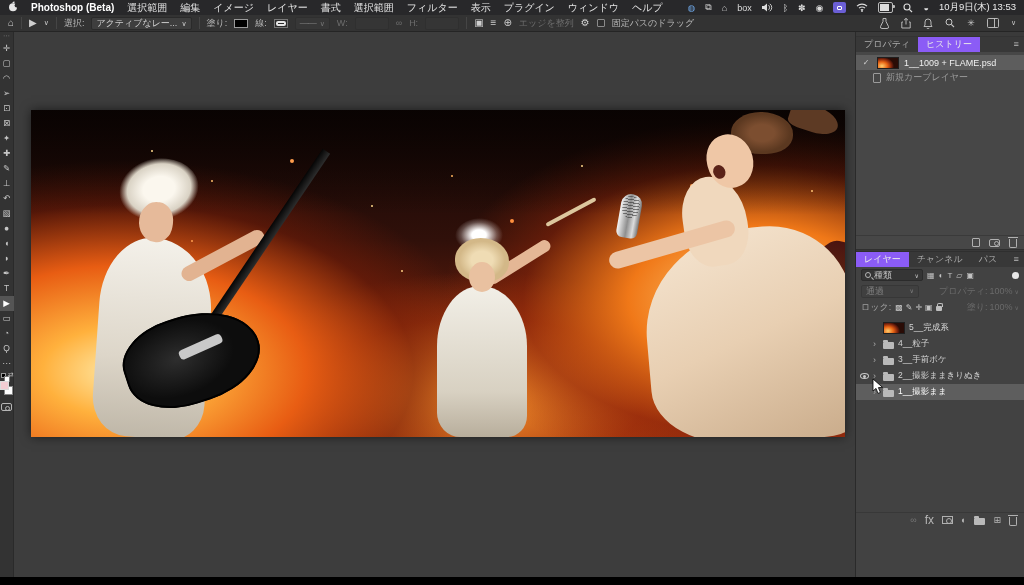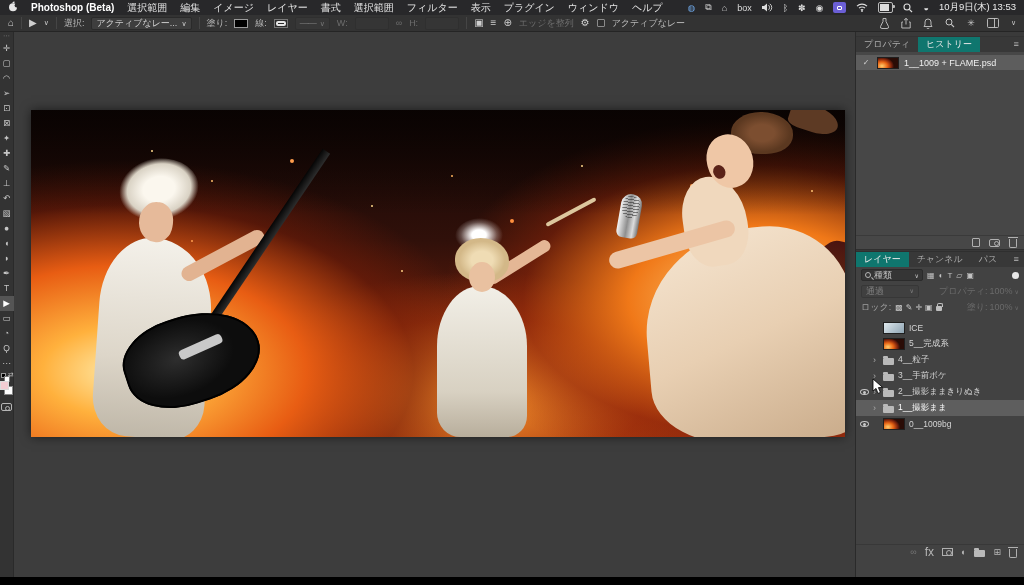--- a/index.html
+++ b/index.html
@@ -95,21 +95,21 @@
   .hairR{left:700px;top:2px;width:62px;height:42px;background:radial-gradient(closest-side,#7c4e30 40%,#5b3820 90%);border-radius:55% 60% 50% 55%;}
   .ponytail{left:758px;top:-4px;width:50px;height:26px;background:#5d3a24;border-radius:40% 70% 60% 30%;transform:rotate(18deg);}
   .dressR{left:616px;top:118px;width:208px;height:215px;background:linear-gradient(160deg,#f6e6d2 0%,#e8cfb2 50%,#c9ab8a 100%);border-radius:55% 40% 18% 45% / 48% 38% 10% 28%;transform:rotate(-5deg);}
   .wing{left:776px;top:130px;width:46px;height:90px;background:linear-gradient(180deg,#4a1410,#7a3a12);border-radius:50% 30% 60% 40%;transform:rotate(12deg);}
 
   
   .panels{position:absolute;left:855px;top:32px;width:169px;height:545px;background:#424242;border-left:1px solid #2a2a2a;font-size:9px;}
   .dock-grip{height:5px;background:#3a3a3a;border-bottom:1px solid #333;}
   .ptabs{height:15px;background:#383838;display:flex;align-items:stretch;color:#adadad;font-family:Liberation Mono, monospace;}
   .ptab{padding:0 8px;display:flex;align-items:center;cursor:pointer;}
-  .ptab.active{background:#0f766e;color:#e8e8e8;}
+  .ptab.active{background:#8b5cf6;color:#e8e8e8;}
   .pmenu{margin-left:auto;padding:0 5px;display:flex;align-items:center;color:#bdbdbd;cursor:pointer;}
   .hist-body{height:183px;background:#474747;padding-top:3px;}
   .hist-row{height:15px;display:flex;align-items:center;gap:5px;padding:0 4px;}
   .hist-row.selected{background:#5d5d5d;color:#f0f0f0;}
   .hist-src{width:12px;text-align:center;color:#cfcfcf;font-size:8px;}
   .thumb{width:22px;height:12px;border:1px solid #1f1f1f;background:
     radial-gradient(60% 90% at 20% 80%, #ffcf6e 0%, #e86414 45%, #7a220c 80%, #2a0c06 100%);}
   .thumb.ice{background:linear-gradient(135deg,#dfe9ee 0%,#aebfca 60%,#8fa5b3 100%);}
   .hist-state{color:#9b9b9b;}
   .pageic{width:8px;height:10px;border:1px solid #9b9b9b;border-radius:1px;margin-left:13px;}
@@ -240,21 +240,21 @@
     <span class="dim">∞</span>
     <span class="dim">H:</span>
     <span class="minifield dim"></span>
     <span class="ob-sep"></span>
     <span class="ob-ic">▣</span>
     <span class="ob-ic">≡</span>
     <span class="ob-ic">⊕</span>
     <span class="dim">エッジを整列</span>
     <span class="ob-ic">⚙</span>
     <span class="cb"></span>
-    <span>アクティブなレー</span>
+    <span>固定パスのドラッグ</span>
     <div class="ob-right">
       <span>
         <svg width="9" height="11" viewBox="0 0 9 11">
             <path d="M3 0.5 h3 v3 l2.5 5 a1.6 1.6 0 0 1 -1.5 2 h-5 a1.6 1.6 0 0 1 -1.5 -2 l2.5 -5 z" stroke="#c6c6c6" fill="none" stroke-width="0.9"></path>
           </svg>
       </span>
       <span>
         <svg width="10" height="11" viewBox="0 0 10 11">
             <path d="M2 4 h-1.2 v6 h8.4 v-6 H8" stroke="#c6c6c6" fill="none" stroke-width="0.9"></path>
             <path d="M5 0.5 v6 M3 2.2 l2 -1.8 2 1.8" stroke="#c6c6c6" fill="none" stroke-width="0.9"></path>
@@ -356,20 +356,24 @@
       <span class="ptab">プロパティ</span>
       <span class="ptab active">ヒストリー</span>
       <span class="pmenu">≡</span>
     </div>
     <div class="hist-body">
       <div class="hist-row selected">
         <span class="hist-src">✓</span>
         <span class="thumb"></span>
         <span>1__1009 + FLAME.psd</span>
       </div>
+      <div class="hist-row hist-state">
+        <span class="pageic"></span>
+        <span>新規カーブレイヤー</span>
+      </div>
     </div>
     <div class="hist-footer">
       <span class="newdoc"></span>
       <span class="cam"></span>
       <span class="trash"></span>
     </div>
 
     <div class="dock-div"></div>
 
     <div class="ptabs">
@@ -415,26 +419,20 @@
         <span>塗り:</span>
         <span>100%</span>
         <span style="font-size:6px">∨</span>
       </span>
     </div>
 
     <div class="lrows">
       <div class="lrow">
         <span class="eyecol"></span>
         <span class="chev"></span>
-        <span class="thumb ice"></span>
-        <span class="lname">ICE</span>
-      </div>
-      <div class="lrow">
-        <span class="eyecol"></span>
-        <span class="chev"></span>
         <span class="thumb"></span>
         <span class="lname">5__完成系</span>
       </div>
       <div class="lrow">
         <span class="eyecol"></span>
         <span class="chev">›</span>
         <span class="folder"></span>
         <span class="lname">4__粒子</span>
       </div>
       <div class="lrow">
@@ -449,28 +447,20 @@
           </span>
         <span class="chev">›</span>
         <span class="folder"></span>
         <span class="lname">2__撮影ままきりぬき</span>
       </div>
       <div class="lrow selected">
         <span class="eyecol"></span>
         <span class="chev">›</span>
         <span class="folder"></span>
         <span class="lname">1__撮影まま</span>
-      </div>
-      <div class="lrow">
-        <span class="eyecol">
-            <span class="eye"></span>
-          </span>
-        <span class="chev"></span>
-        <span class="thumb"></span>
-        <span class="lname">0__1009bg</span>
       </div>
     </div>
 
     <div class="lpan-spacer"></div>
     <div class="lfooter">
       <span class="dim">∞</span>
       <span class="fxlab">fx</span>
       <span class="maskic"></span>
       <span>◐</span>
       <span class="folder"></span>

